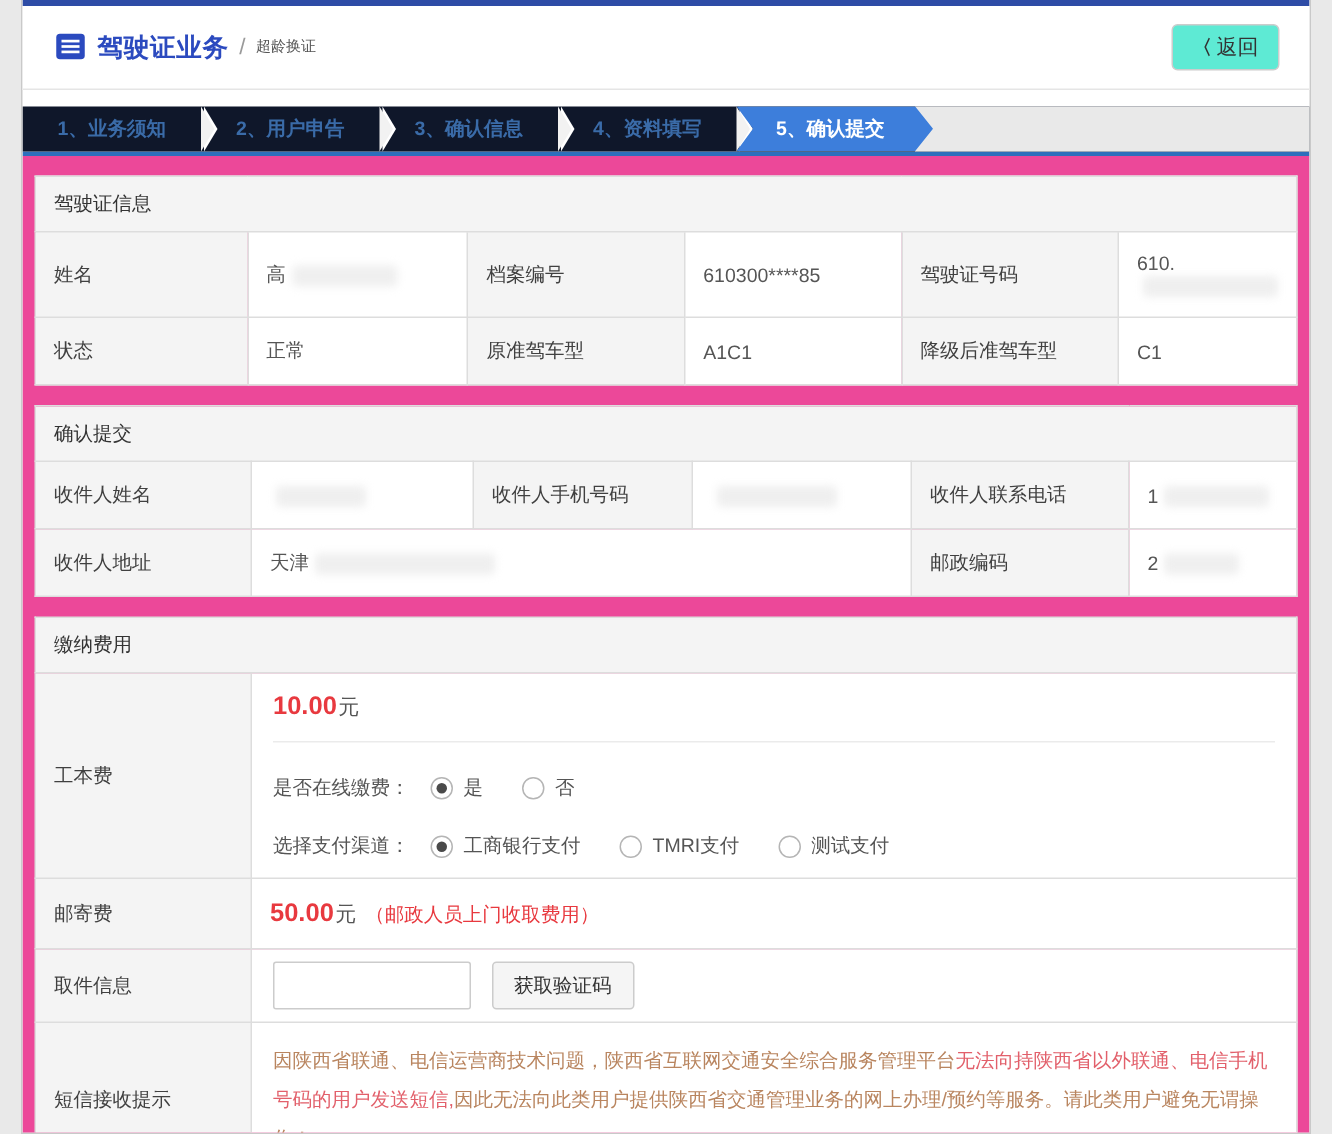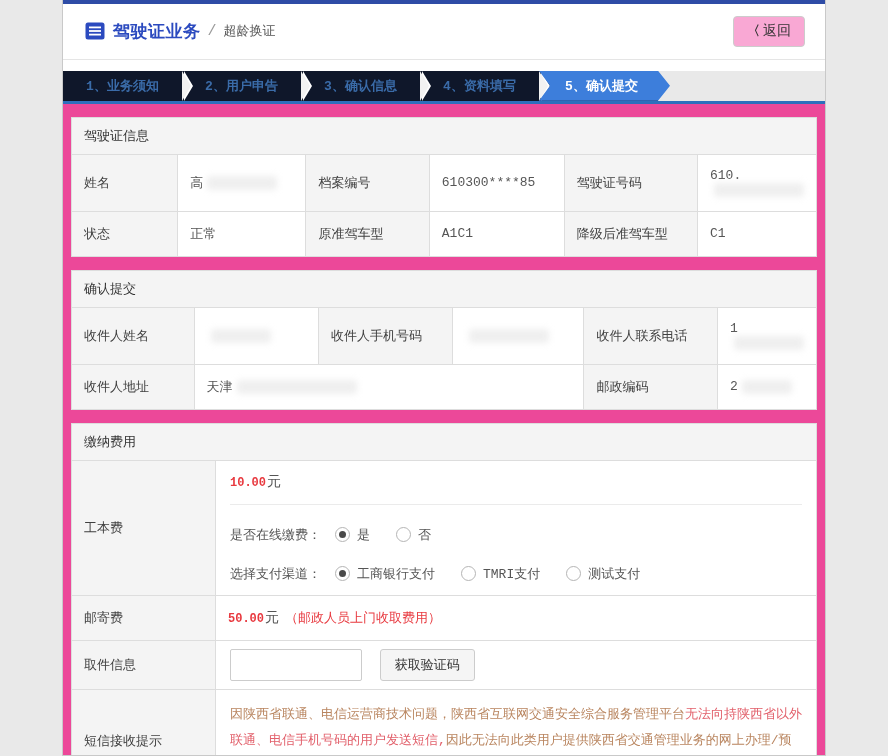--- a/index.html
+++ b/index.html
@@ -1,35 +1,35 @@
 <!DOCTYPE html>
 <html><head>
 <meta charset="utf-8">
 <style>
   * { margin:0; padding:0; box-sizing:border-box; }
   html,body { background:#e9e9e9; }
   body { font-family:"Liberation Sans","DejaVu Sans",sans-serif; }
   .page {
-    width:764px; height:756px; margin:0 auto; background:#fff;
+    width:860px; height:756px; margin:0 auto; background:#fff;
     border:1px solid #c9c9c9; border-top:none;
-    display:flex; flex-direction:column; overflow:hidden; position:relative;font-family:Liberation Mono, monospace;
+    display:flex; flex-direction:column; overflow:hidden; position:relative;
   }
   .top-accent { height:4px; background:#2e4ca6; flex:0 0 auto; }
 
   
   .hdr {
     flex:0 0 auto; display:flex; align-items:center;
     padding:12px 20px 12px 22px; border-bottom:1px solid #e5e5e5; background:#fff;
   }
   .hdr .ttl-icon { width:20px; height:20px; margin-right:8px; flex:0 0 auto; }
   .hdr .ttl { font-size:17px; font-weight:bold; color:#2b4abf; letter-spacing:.5px; }
   .hdr .ttl-sep { font-size:15px; color:#9a9a9a; margin:0 7px; }
-  .hdr .sub { font-size:13px; color:#555; }
+  .hdr .sub { font-size:10px; color:#555; }
   .btn-back {
-    margin-left:auto; background:#f9a8d4; border:1px solid #ccc; border-radius:4px;
+    margin-left:auto; background:#5eead4; border:1px solid #ccc; border-radius:4px;
     color:#333; font-size:14px; padding:6px 13px; cursor:pointer; line-height:1.2;
     font-family:inherit;
   }
   .btn-back .bk-ch { font-size:13px; margin-right:3px; font-weight:bold; }
 
   
   .steps-wrap { margin-top:11px; border-bottom:3px solid #2e6fbc; flex:0 0 auto; }
   .steps { display:flex; height:30px; background:#0f172a; position:relative; }
   .step {
     flex:0 0 119px; display:flex; align-items:center; justify-content:center;
@@ -62,21 +62,21 @@
   }
   td.val { background:#fff; color:#555; text-align:left; padding:13px 12px; }
   .redact {
     display:inline-block; height:14px; background:#efefef; border-radius:3px;
     filter:blur(3px); vertical-align:middle; margin-left:4px;
   }
   .w50{width:50px;} .w60{width:60px;} .w70{width:70px;} .w80{width:80px;} .w90{width:90px;} .w120{width:120px;}
 
   
   td.pay-cell { padding:12px 14px; }
-  .fee-amount { color:#e8393f; font-size:12px; font-weight:bold; }
+  .fee-amount { color:#e8393f; font-size:17px; font-weight:bold; }
   .fee-unit { color:#555; font-size:14px; margin-left:1px; }
   .fee-note { color:#e8393f; font-size:13px; margin-left:6px; }
   .fee-divider { border:none; border-top:1px solid #ebebeb; margin:13px 0 12px 0; }
   .opt-row { display:flex; align-items:center; margin-top:21px; font-size:13px; color:#555; }
   .opt-row .q { margin-right:14px; }
   .radio-opt { display:flex; align-items:center; margin-right:26px; cursor:pointer; }
   .radio {
     width:15px; height:15px; border:1px solid #b5b5b5; border-radius:50%;
     background:#fff; display:inline-block; position:relative; margin-right:7px; flex:0 0 auto;
   }

